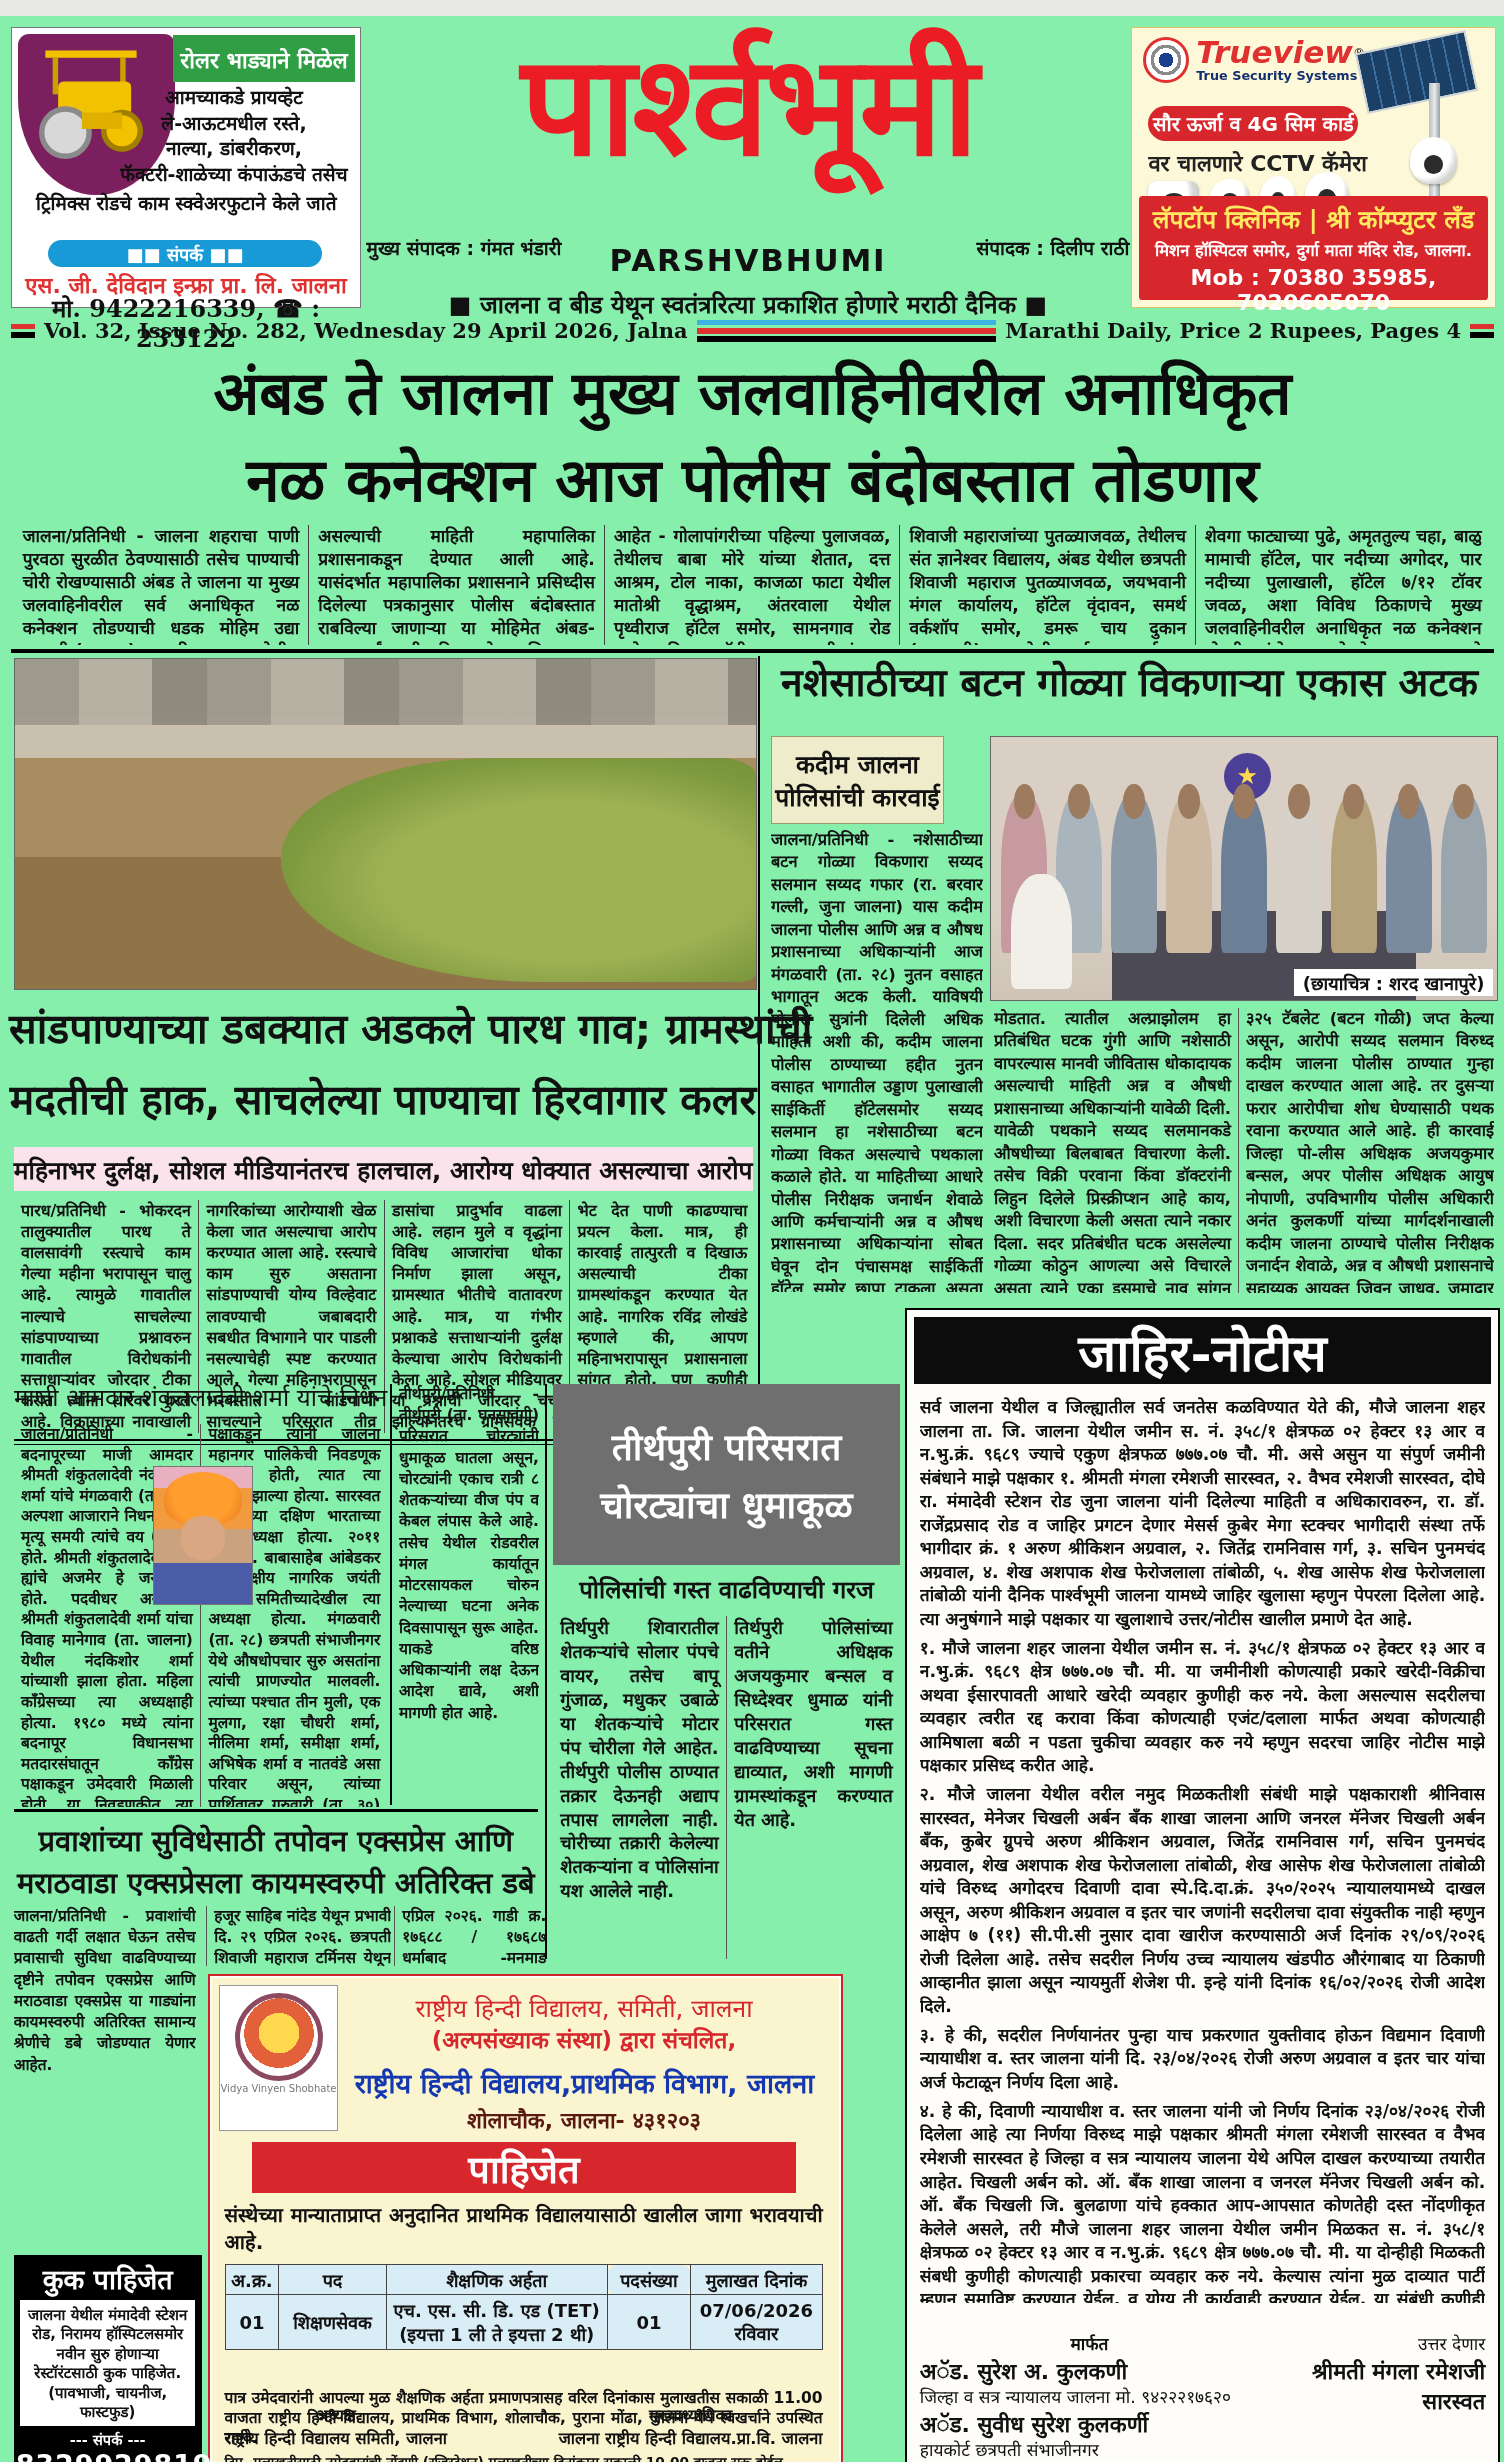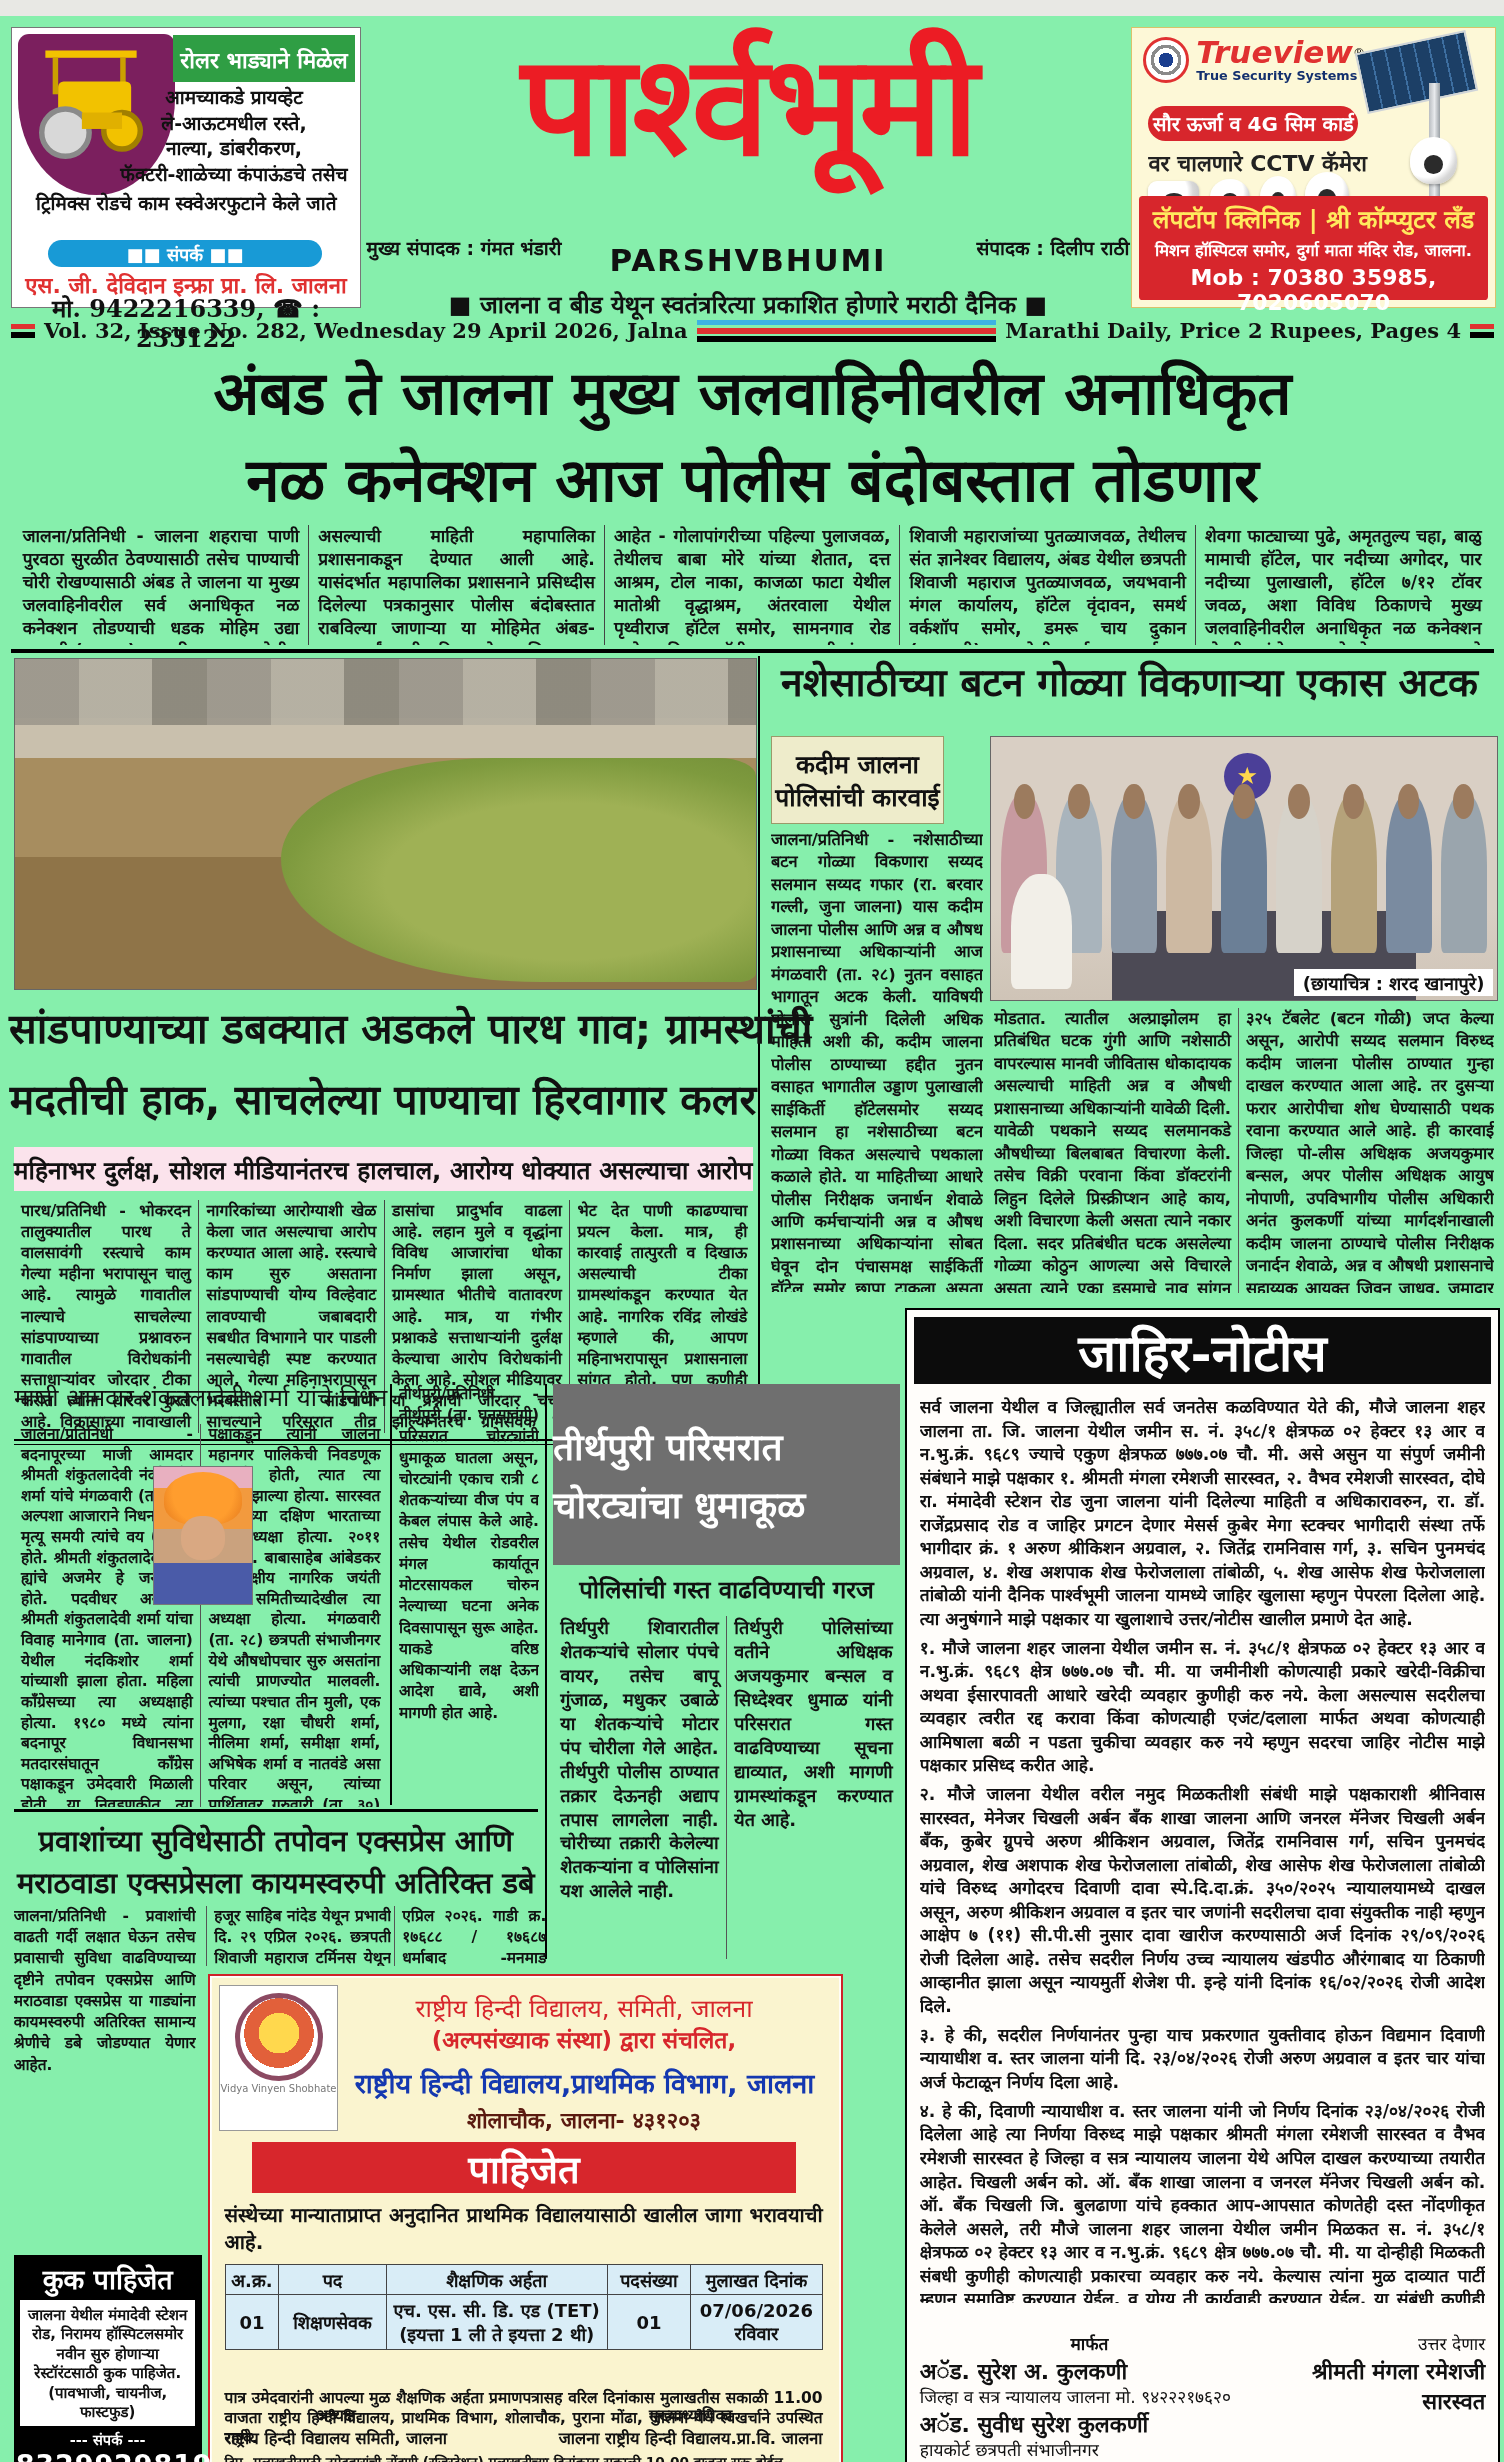--- a/index.html
+++ b/index.html
@@ -108,21 +108,21 @@
   .obit-cols .col + .col{border-left:0.9px solid #555;}
   .portrait{left:153px;top:1450px;width:98px;height:137px;border:0.9px solid #777;
             background:linear-gradient(180deg,#e8b0c0 0 15%,#f29a3e 15% 45%,#caa27e 45% 70%,#4a5ba8 70% 100%);}
   .turban{position:absolute;left:10%;top:4%;width:80%;height:38%;border-radius:50% 50% 40% 40%;
           background:radial-gradient(circle at 50% 40%,#ff9d2e 0 60%,#e2761b 100%);}
   .face{position:absolute;left:28%;top:36%;width:44%;height:32%;border-radius:45%;background:#d9a882;}
 
   
   .theft-intro{left:399px;top:1368px;width:140px;height:421px;}
   .gray-box{left:553px;top:1368px;width:347px;height:181px;background:#6f6f6f;color:#fff;
-            display:flex;flex-direction:column;justify-content:center;gap:7.3px;
+            display:flex;flex-direction:column;align-items:center;justify-content:center;gap:7.3px;
             font-size:37px;font-weight:900;}
   .theft-sub{left:553px;top:1556px;width:347px;text-align:center;font-size:24px;font-weight:900;}
   .theft-cols{left:553px;top:1600px;width:347px;height:343px;display:flex;}
   .theft-cols .col{flex:1;padding:0 7.3px;font-size:18px;font-weight:600;line-height:1.33;overflow:hidden;}
   .theft-cols .col + .col{border-left:0.9px solid #555;}
 
   
   .train-h1{left:13.7px;top:1804px;width:524px;text-align:center;font-size:29px;font-weight:900;white-space:nowrap;}
   .train-h2{left:13.7px;top:1846px;width:524px;text-align:center;font-size:29px;font-weight:900;white-space:nowrap;}
   .train-c1{left:13.7px;top:1890px;width:182px;height:339px;}
@@ -355,21 +355,21 @@
     <div class="school-name">राष्ट्रीय हिन्दी विद्यालय,प्राथमिक विभाग, जालना</div>
     <div class="school-addr">शोलाचौक, जालना- ४३१२०३</div>
     <div class="school-banner">पाहिजेत</div>
     <div class="school-intro jt">संस्थेच्या मान्याताप्राप्त अनुदानित प्राथमिक विद्यालयासाठी खालील जागा भरावयाची आहे.</div>
     <table class="school-table">
       <tbody>
           <tr>
         <th style="width:9%;">अ.क्र.</th>
         <th style="width:18%;">पद</th>
         <th style="width:37%;">शैक्षणिक अर्हता</th>
-        <th style="width:14%;">पदसंख्या</th>
+        <th style="width:14%;border-radius:10px;">पदसंख्या</th>
         <th style="width:22%;">मुलाखत दिनांक</th>
       </tr>
       <tr>
         <td>01</td>
         <td>शिक्षणसेवक</td>
         <td>एच. एस. सी. डि. एड (TET) (इयत्ता 1 ली ते इयत्ता 2 थी)</td>
         <td>01</td>
         <td>07/06/2026 रविवार</td>
       </tr>
     </tbody>

